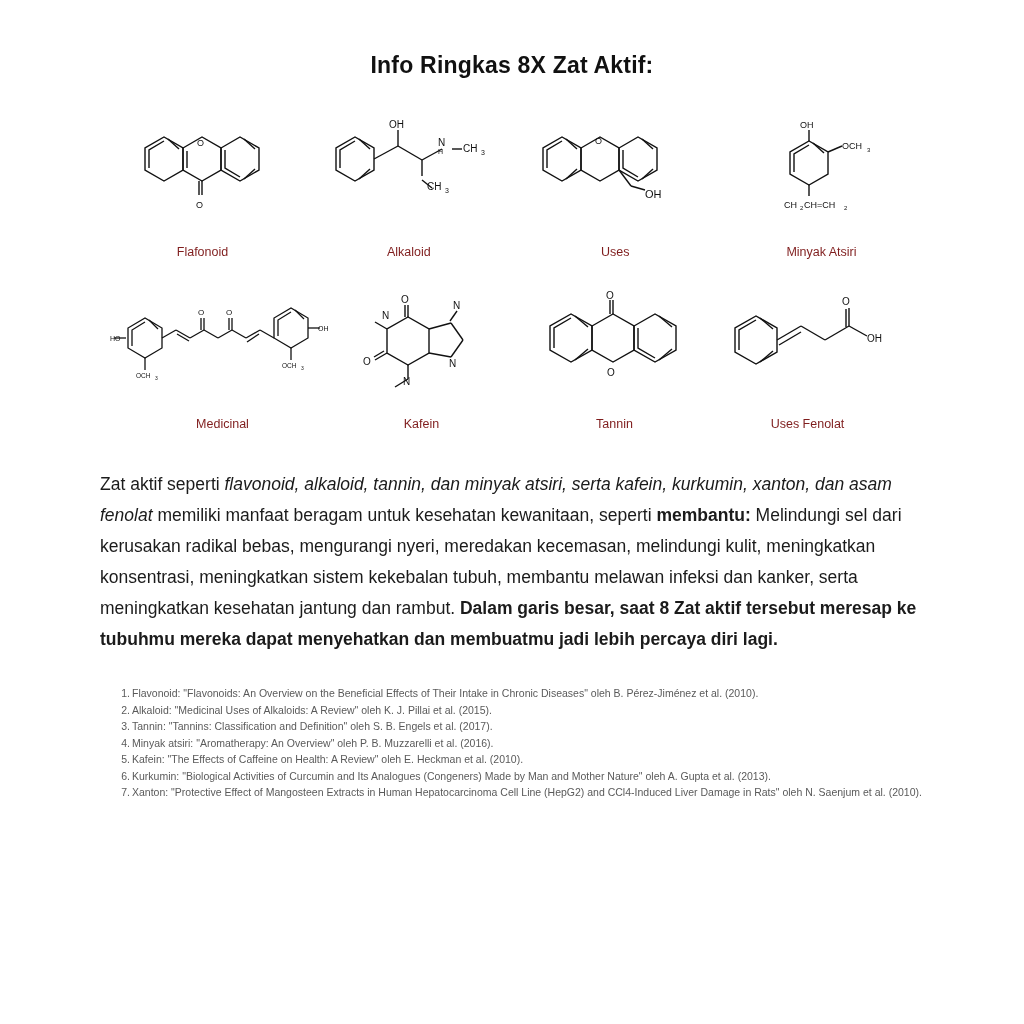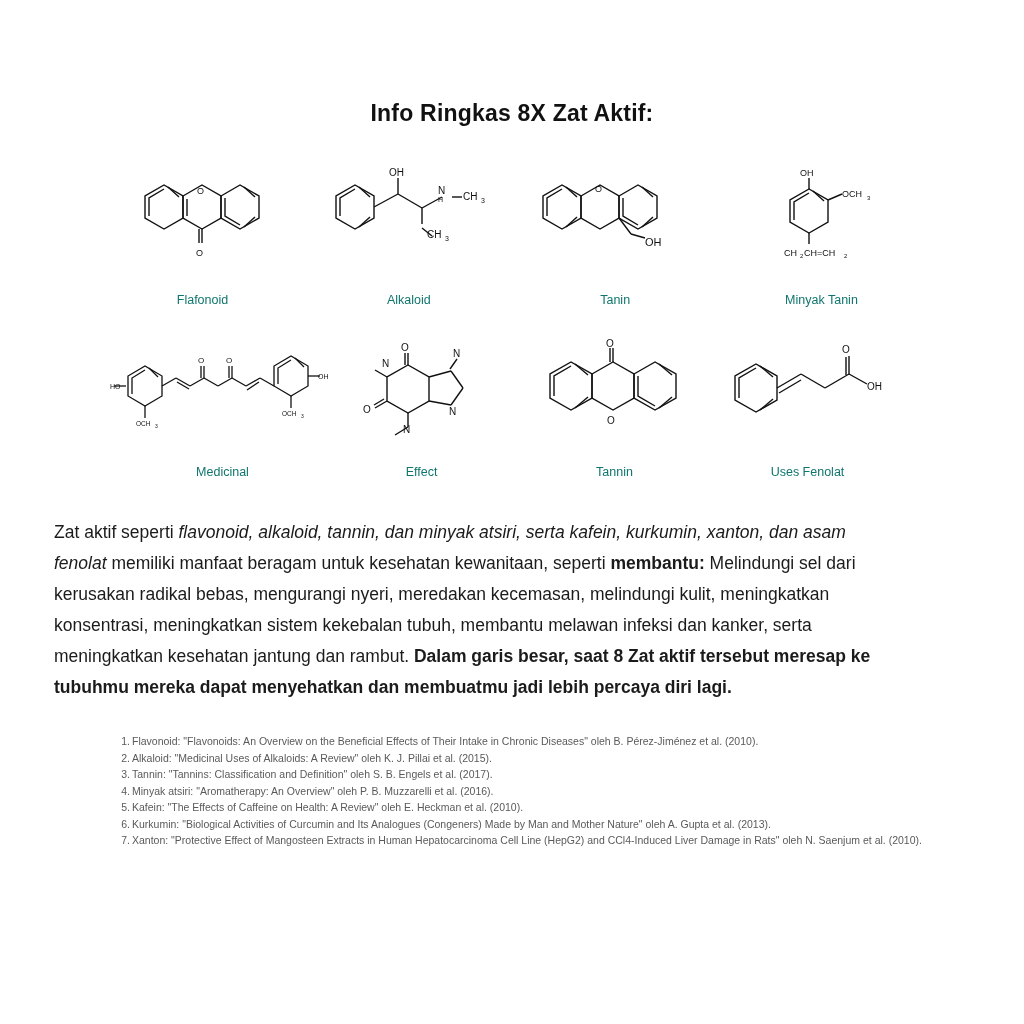--- a/index.html
+++ b/index.html
@@ -18,21 +18,21 @@
   .page {
     width: 1024px;
     height: 1024px;
     position: relative;
     box-sizing: border-box;
   }
   .title {
     text-align: center;
     font-size: 23px;
     font-weight: bold;
-    margin-top: 100px;
+    margin-top: 52px;
     letter-spacing: 0.2px;
     color: #111;
   }
   .grid {
     margin-top: 34px;
     padding: 0 100px;
   }
   .row {
     display: flex;
     justify-content: space-between;
@@ -49,26 +49,26 @@
     width: 205px;
   }
   .struct {
     height: 120px;
     display: flex;
     align-items: center;
     justify-content: center;
   }
   .caption {
     font-size: 12.5px;
-    color: #0f766e;
+    color: #7f1d1d;
     margin-top: 12px;
     text-align: center;
   }
   .body-text {
-    margin: 38px 100px 0 54px;
+    margin: 38px 100px 0 100px;
     font-size: 17.5px;
     line-height: 31px;
     color: #1b1b1b;
     width: 824px;
   }
   .body-text i { font-style: italic; }
   .body-text b { font-weight: bold; }
   .refs {
     margin: 30px 0 0 112px;
     width: 830px;
@@ -168,21 +168,21 @@
               <polyline points="90,32 90,50 105,59"></polyline>
               <line x1="109" y1="21" x2="120" y2="31"></line>
               <line x1="120" y1="51" x2="109" y2="61"></line>
               <line x1="86" y1="52" x2="98" y2="68"></line>
               <line x1="98" y1="68" x2="112" y2="72"></line>
             </g>
             <text x="62" y="26" font-size="9">O</text>
             <text x="112" y="80" font-size="11">OH</text>
           </svg>
         </div>
-        <div class="caption">Tanin</div>
+        <div class="caption">Uses</div>
       </div>
 
       <div class="cell">
         <div class="struct">
           <svg width="130" height="110" viewBox="0 0 130 110">
             <g fill="none" stroke="#111" stroke-width="1.4">
               <polygon points="34,56 34,34 53,23 72,34 72,56 53,67"></polygon>
               <polyline points="38,54 38,36 53,27"></polyline>
               <line x1="57" y1="25" x2="68" y2="35"></line>
               <line x1="53" y1="23" x2="53" y2="12"></line>
@@ -191,21 +191,21 @@
             </g>
             <text x="44" y="10" font-size="9">OH</text>
             <text x="86" y="31" font-size="9">OCH</text>
             <text x="111" y="34" font-size="6">3</text>
             <text x="28" y="90" font-size="9">CH</text>
             <text x="44" y="92" font-size="6">2</text>
             <text x="48" y="90" font-size="9">CH=CH</text>
             <text x="88" y="92" font-size="6">2</text>
           </svg>
         </div>
-        <div class="caption">Minyak Tanin</div>
+        <div class="caption">Minyak Atsiri</div>
       </div>
 
     </div>
 
     <div class="row row2">
 
       <div class="cell">
         <div class="struct">
           <svg width="225" height="110" viewBox="0 0 225 110">
             <g fill="none" stroke="#111" stroke-width="1.3">
@@ -266,21 +266,21 @@
               <line x1="93" y1="36" x2="100" y2="26"></line>
             </g>
             <text x="25" y="34" font-size="10">N</text>
             <text x="44" y="18" font-size="10">O</text>
             <text x="6" y="80" font-size="10">O</text>
             <text x="46" y="100" font-size="10">N</text>
             <text x="96" y="24" font-size="10">N</text>
             <text x="92" y="82" font-size="10">N</text>
           </svg>
         </div>
-        <div class="caption">Effect</div>
+        <div class="caption">Kafein</div>
       </div>
 
       <div class="cell">
         <div class="struct">
           <svg width="165" height="110" viewBox="0 0 165 110">
             <g fill="none" stroke="#111" stroke-width="1.4">
               <polygon points="18,60 18,36 39,24 60,36 60,60 39,72"></polygon>
               <polyline points="22,58 22,38 39,28"></polyline>
               <line x1="43" y1="26" x2="56" y2="37"></line>
               <line x1="56" y1="59" x2="43" y2="70"></line>

